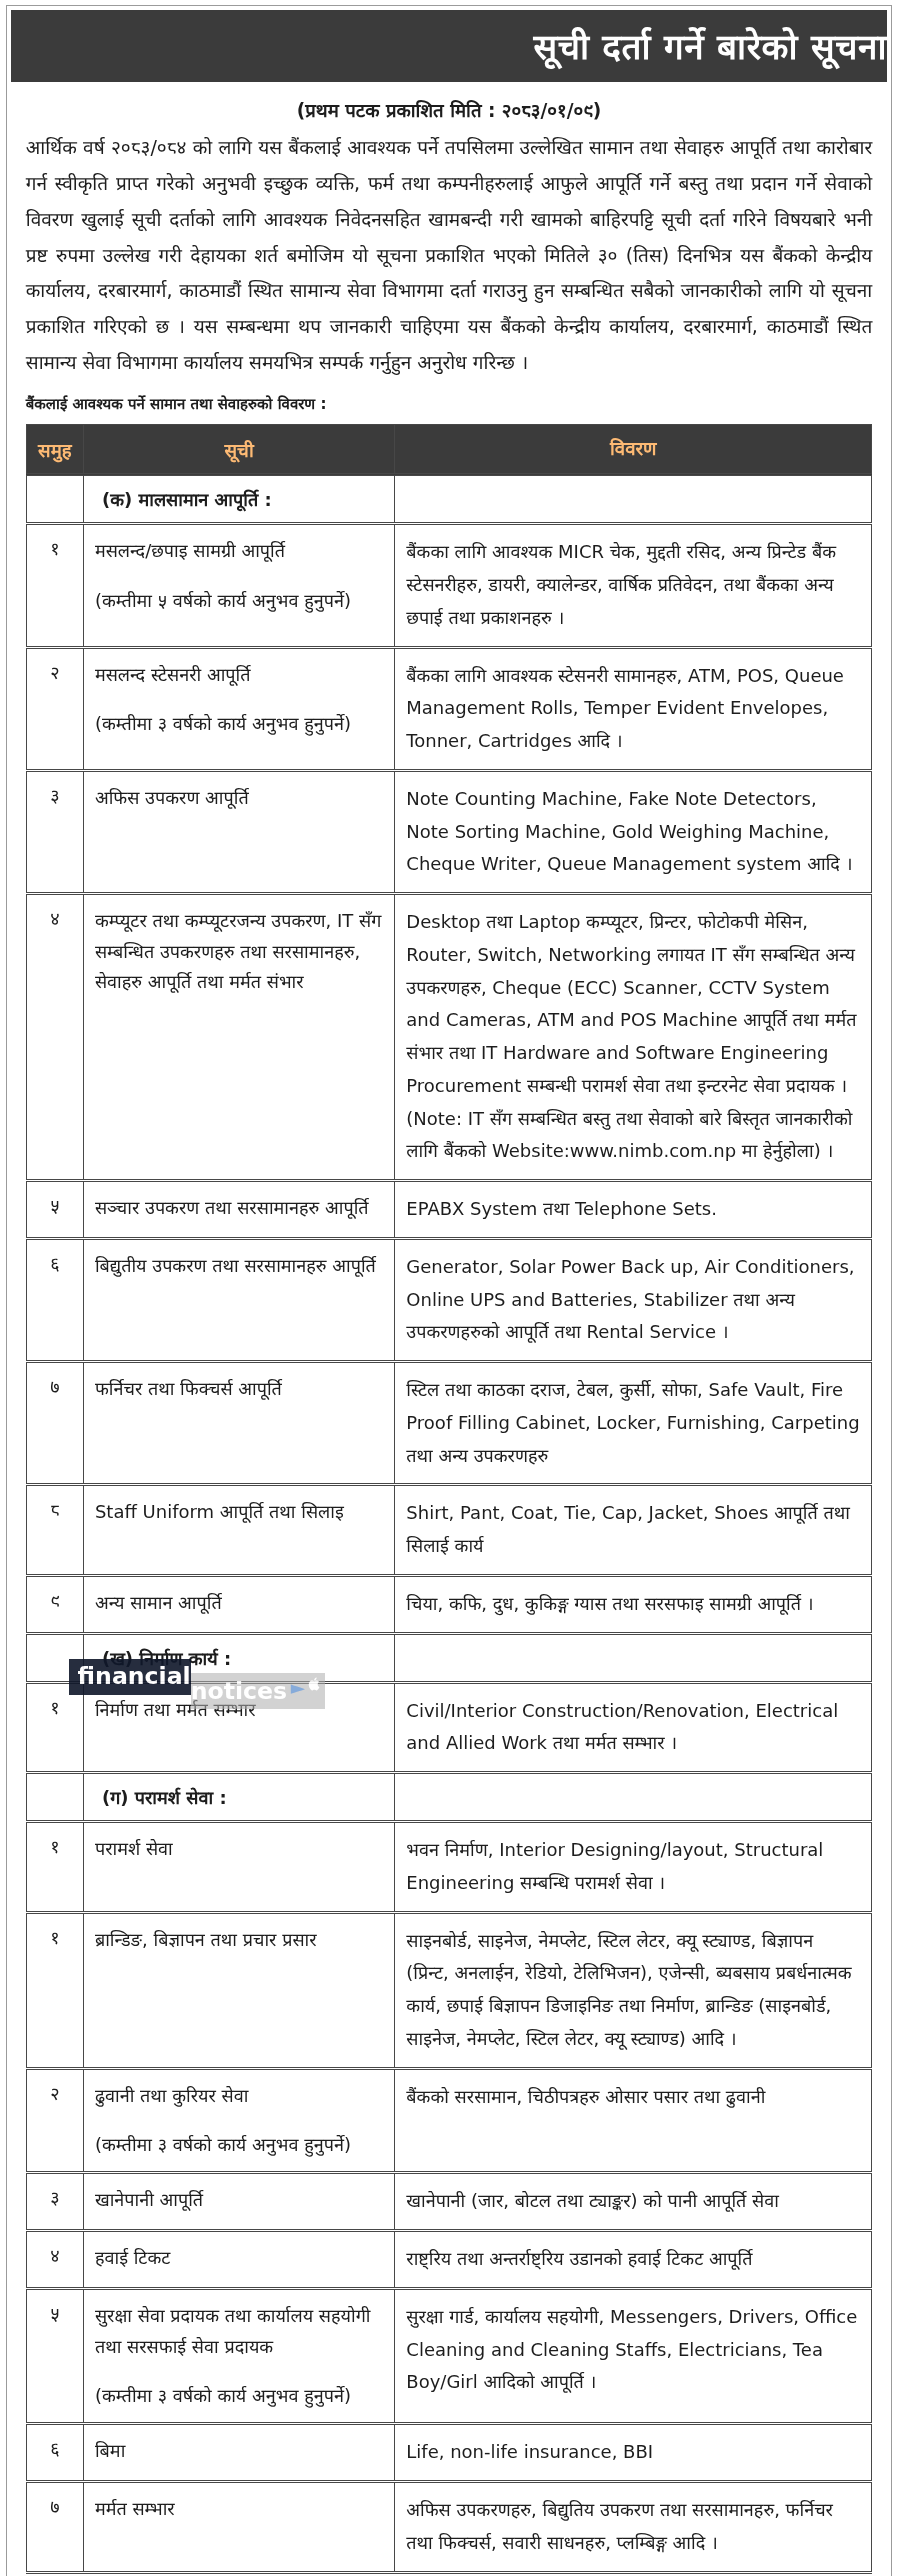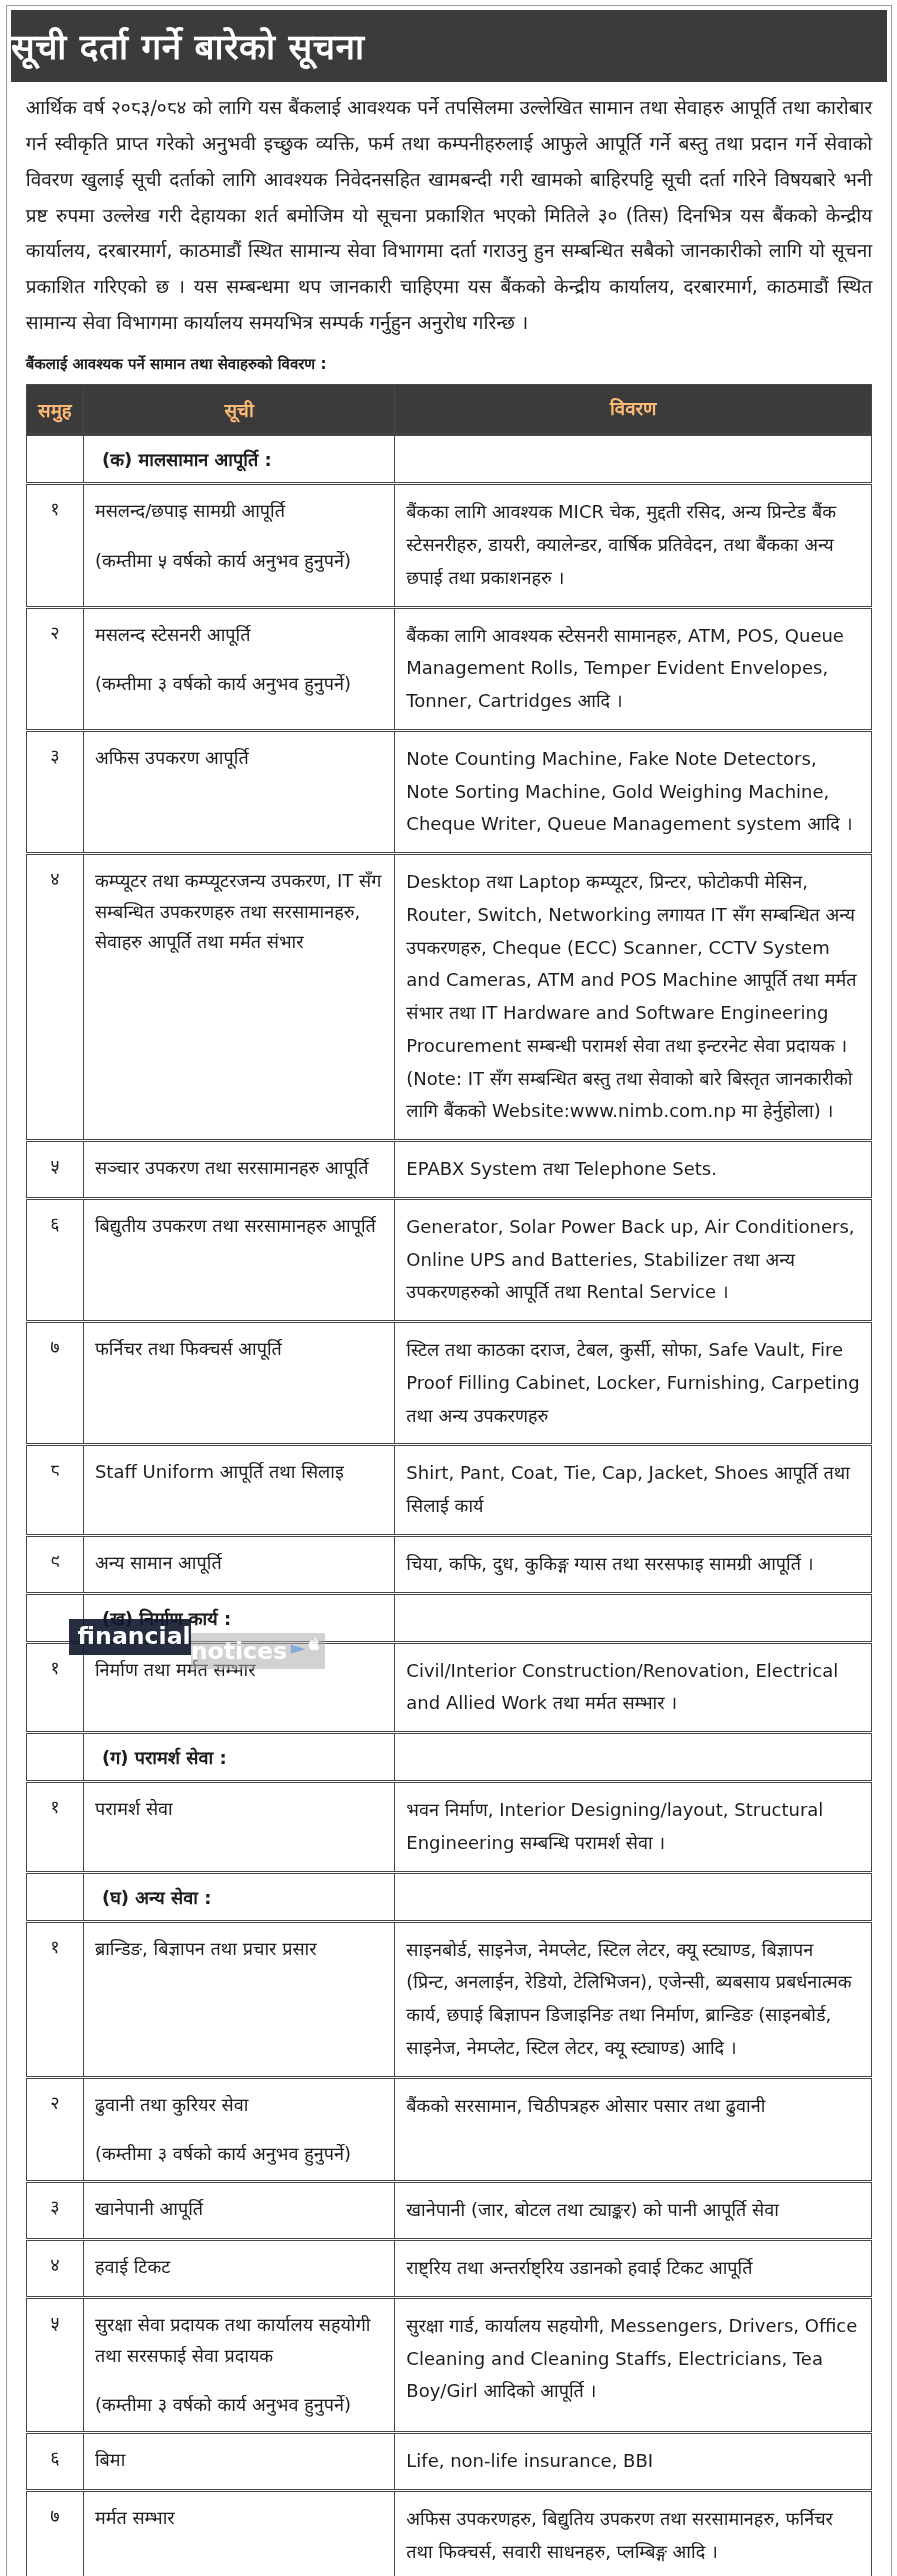--- a/index.html
+++ b/index.html
@@ -14,21 +14,21 @@
     border:1.2px solid #9b9b9b;
     background:#fff;
     position:relative;
     padding-bottom:17.4px;
   }
   
   .title-bar{
     background:#3b3b3b;
     margin:3.7px 3.7px 0;
     min-height:72px;
-    display:flex;align-items:center;justify-content:flex-start;
+    display:flex;align-items:center;justify-content:flex-end;
   }
   .title-bar h1{
     margin:0;color:#ffffff;font-size:35px;font-weight:700;letter-spacing:0.6px;
   }
   .content{padding:0 18.6px;}
   .date-line{
     text-align:center;font-weight:700;font-size:18.6px;margin:15px 0 3.7px;
   }
   .intro{
     font-size:19px;line-height:1.88;text-align:justify;margin:8.7px 0 12.4px;
@@ -85,20 +85,21 @@
 <body>
 
 <div class="page">
 
   <header class="title-bar">
     <h1>सूची दर्ता गर्ने बारेको सूचना</h1>
   </header>
 
   <div class="content">
 
+    <div class="date-line">(प्रथम पटक प्रकाशित मिति : २०८३/०१/०९)</div>
 
     <p class="intro">आर्थिक वर्ष २०८३/०८४ को लागि यस बैंकलाई आवश्यक पर्ने तपसिलमा उल्लेखित सामान तथा सेवाहरु आपूर्ति तथा कारोबार गर्न स्वीकृति प्राप्त गरेको अनुभवी इच्छुक व्यक्ति, फर्म तथा कम्पनीहरुलाई आफुले आपूर्ति गर्ने बस्तु तथा प्रदान गर्ने सेवाको विवरण खुलाई सूची दर्ताको लागि आवश्यक निवेदनसहित खामबन्दी गरी खामको बाहिरपट्टि सूची दर्ता गरिने विषयबारे भनी प्रष्ट रुपमा उल्लेख गरी देहायका शर्त बमोजिम यो सूचना प्रकाशित भएको मितिले ३० (तिस) दिनभित्र यस बैंकको केन्द्रीय कार्यालय, दरबारमार्ग, काठमाडौं स्थित सामान्य सेवा विभागमा दर्ता गराउनु हुन सम्बन्धित सबैको जानकारीको लागि यो सूचना प्रकाशित गरिएको छ । यस सम्बन्धमा थप जानकारी चाहिएमा यस बैंकको केन्द्रीय कार्यालय, दरबारमार्ग, काठमाडौं स्थित सामान्य सेवा विभागमा कार्यालय समयभित्र सम्पर्क गर्नुहुन अनुरोध गरिन्छ ।</p>
 
     <h2 class="sec-heading">बैंकलाई आवश्यक पर्ने सामान तथा सेवाहरुको विवरण :</h2>
 
     <table class="req">
       <thead>
         <tr>
           <th class="cell-sn">समुह</th>
           <th class="cell-item">सूची</th>
@@ -212,27 +213,20 @@
             </td>
             <td class="cell-details"></td>
           </tr>
           <tr class="row-item row-after-section">
             <td class="cell-sn">१</td>
             <td class="cell-item">
               <div class="item-title">परामर्श सेवा</div>
             </td>
             <td class="cell-details">भवन निर्माण, Interior Designing/layout, Structural Engineering सम्बन्धि परामर्श सेवा ।</td>
           </tr>
-          <tr class="row-section">
-            <td class="cell-sn"></td>
-            <td class="cell-item">
-              <div class="section-label">(घ) अन्य सेवा :</div>
-            </td>
-            <td class="cell-details"></td>
-          </tr>
           <tr class="row-item row-after-section">
             <td class="cell-sn">१</td>
             <td class="cell-item">
               <div class="item-title">ब्रान्डिङ, बिज्ञापन तथा प्रचार प्रसार</div>
             </td>
             <td class="cell-details">साइनबोर्ड, साइनेज, नेमप्लेट, स्टिल लेटर, क्यू स्ट्याण्ड, बिज्ञापन (प्रिन्ट, अनलाईन, रेडियो, टेलिभिजन), एजेन्सी, ब्यबसाय प्रबर्धनात्मक कार्य, छपाई बिज्ञापन डिजाइनिङ तथा निर्माण, ब्रान्डिङ (साइनबोर्ड, साइनेज, नेमप्लेट, स्टिल लेटर, क्यू स्ट्याण्ड) आदि ।</td>
           </tr>
           <tr class="row-item">
             <td class="cell-sn">२</td>
             <td class="cell-item">

